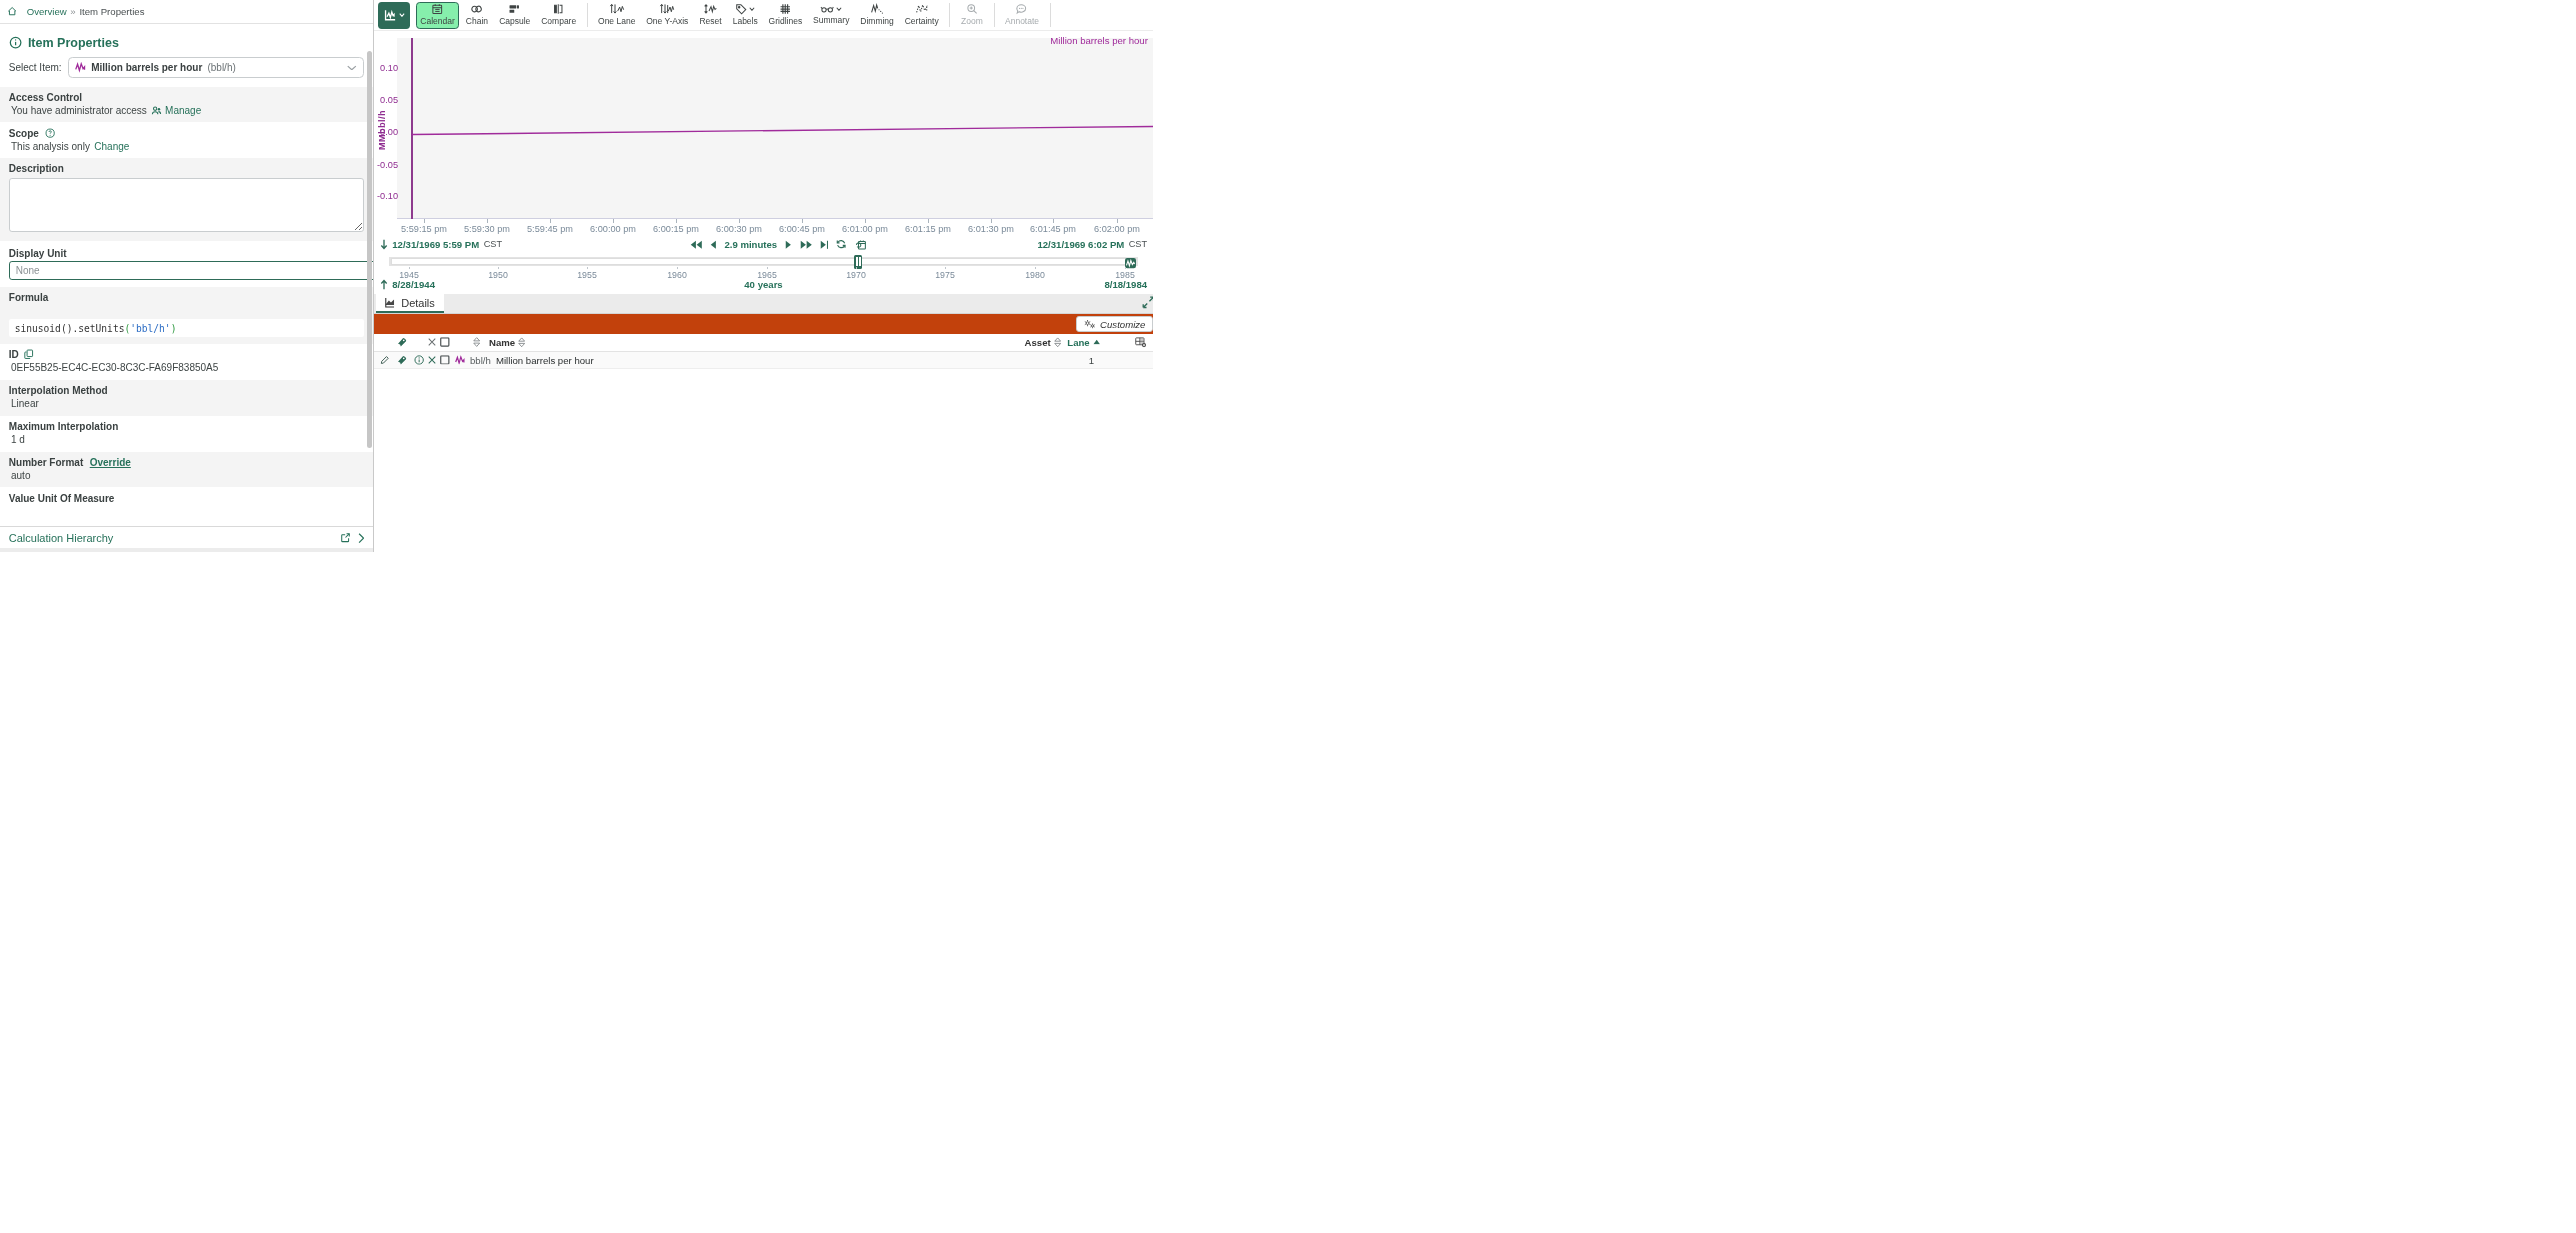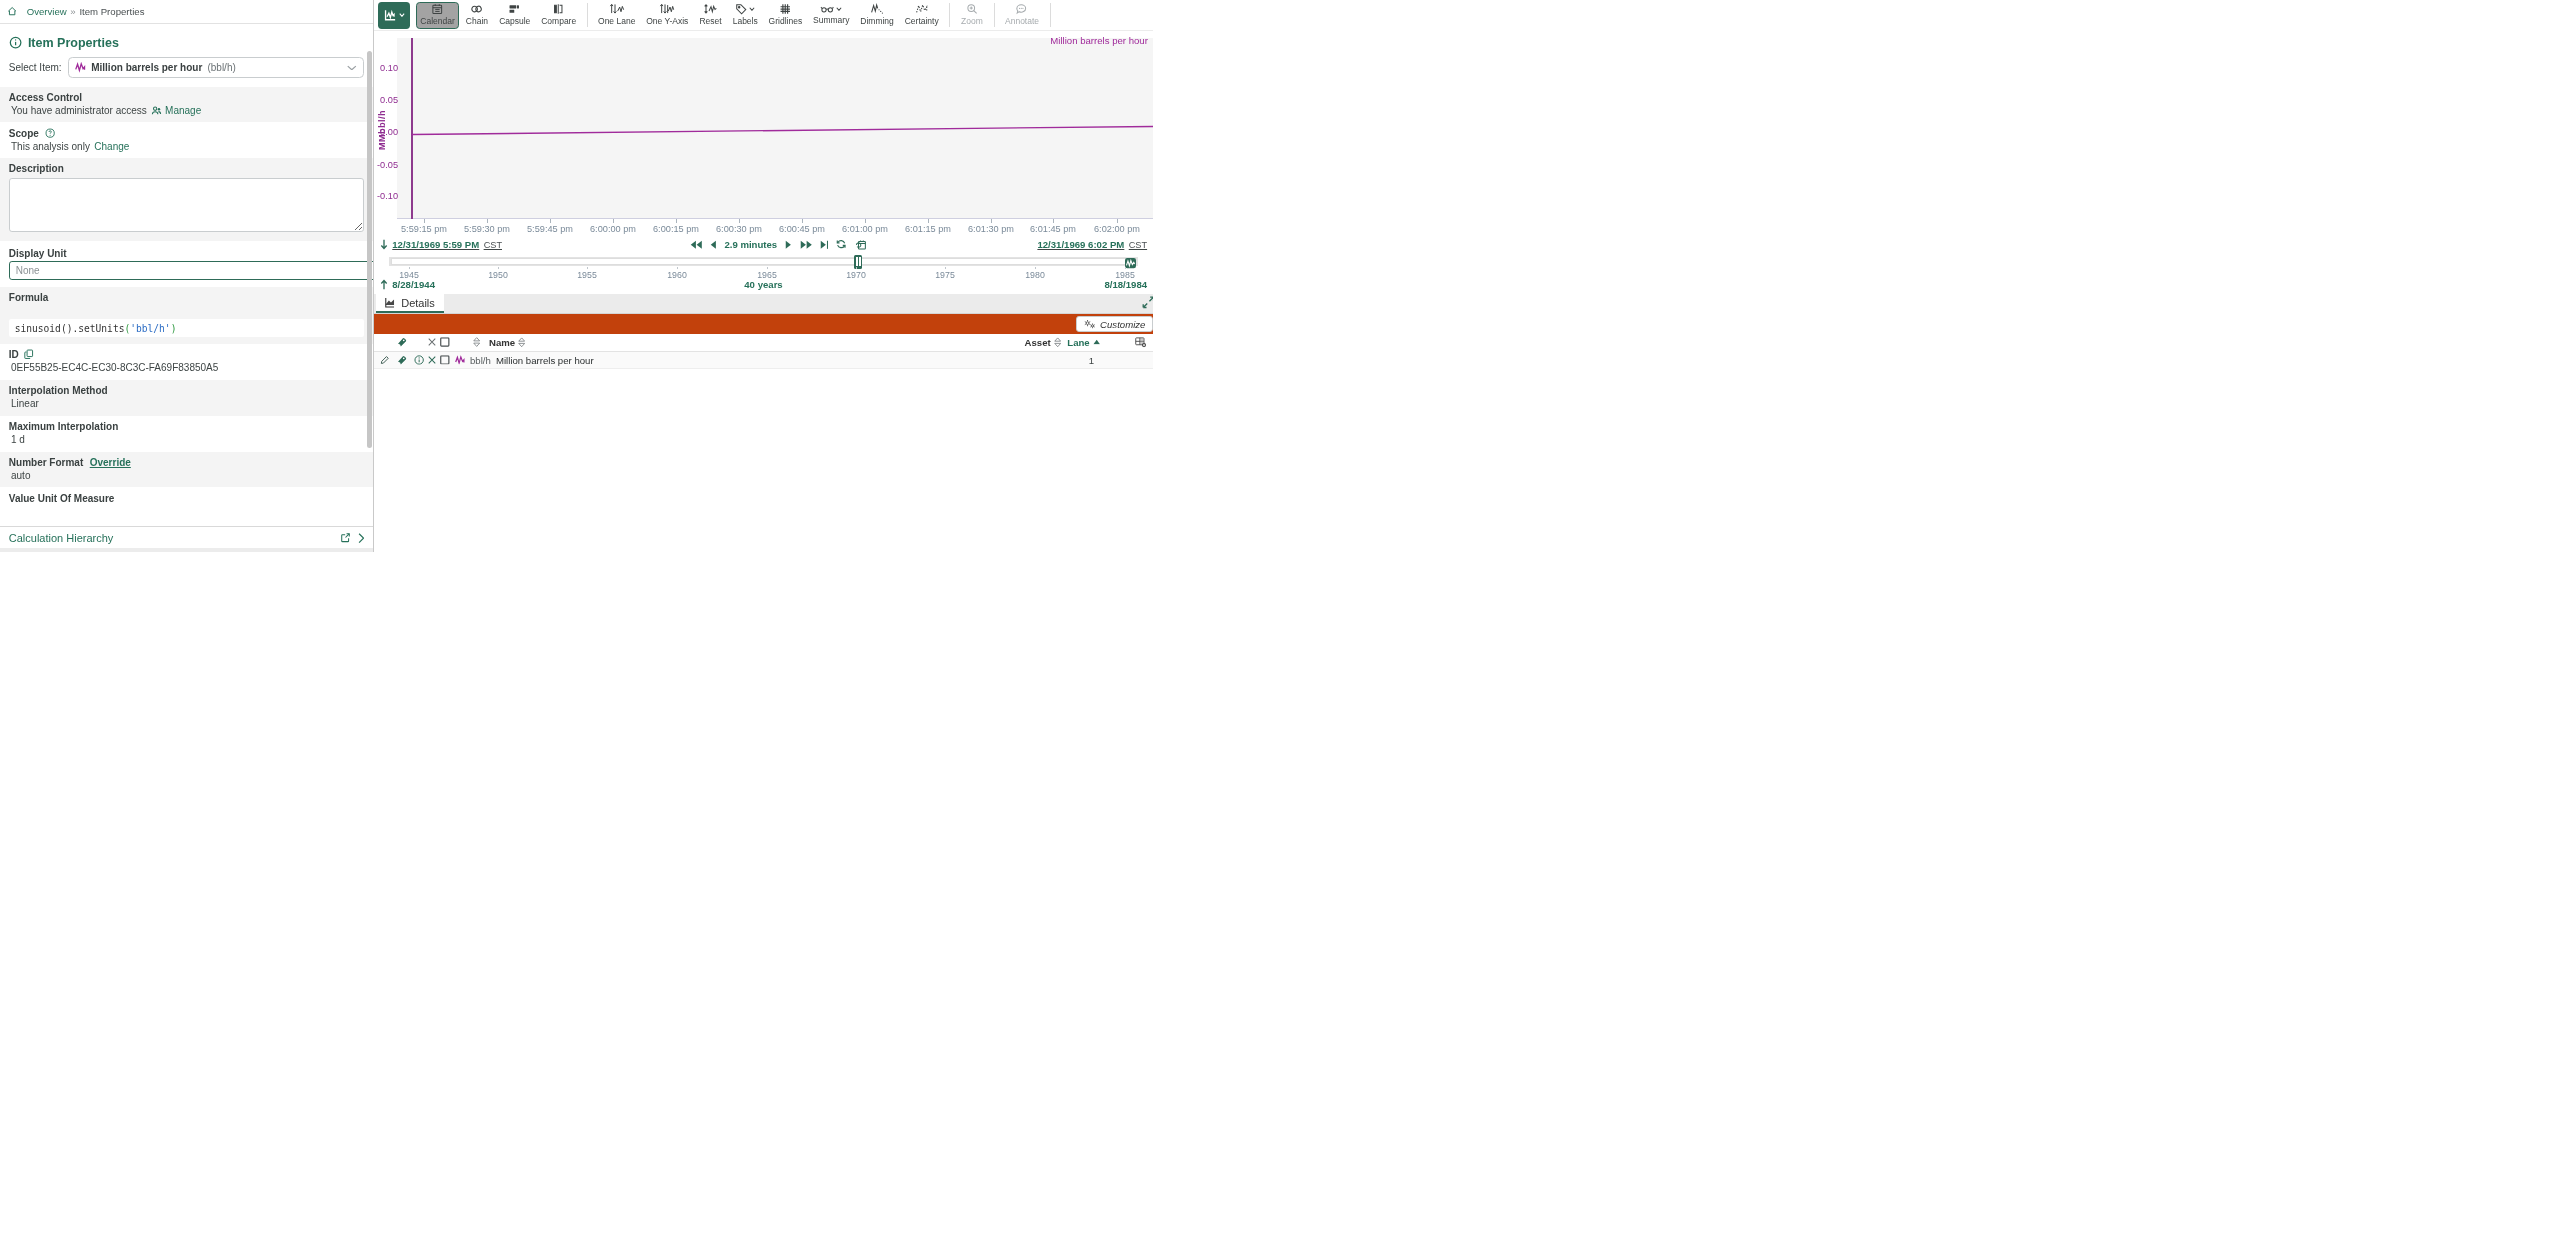--- a/index.html
+++ b/index.html
@@ -59,41 +59,41 @@
   
   .right-panel { flex:1; display:flex; flex-direction:column; position:relative; background:#fff; }
 
   .trend-toolbar { height:31px; display:flex; align-items:stretch; gap:1.5px; padding:1.5px 0 1.5px 3.7px;
     border-bottom:0.7px solid #ececec; background:#fff; }
   .tbtn { display:flex; flex-direction:column; align-items:center; justify-content:center;
     min-width:32px; padding:0.7px 3.7px 1.5px 3.7px; border:0.7px solid transparent; border-radius:3.7px;
     color:#3f4444; cursor:pointer; }
   .tbtn .lbl { font-size:8.5px; margin-top:0.7px; white-space:nowrap; }
   .tbtn svg { display:block; }
-  .tbtn.active { border-color:#2e6b58; background:#a3a3a3; }
+  .tbtn.active { border-color:#2e6b58; background:#86efac; }
   .tbtn.disabled { color:#a6abae; cursor:default; }
   .tbtn-main { width:32px; margin-right:4.4px; background:#2e6b58; border-radius:3.7px; color:#fff;
     display:flex; align-items:center; justify-content:center; gap:1.5px; cursor:pointer; }
   .tsep { width:0.7px; background:#dcdcdc; margin:1.5px 4.4px; }
   .iconrow { display:flex; align-items:center; gap:1.5px; }
 
   .chart-area { height:204px; position:relative; background:#fff; }
   .plot { position:absolute; left:23px; right:0; top:7.4px; height:181px; background:#f5f5f5;
     border-bottom:0.7px solid #cfcfe0; }
   .yaxis { position:absolute; left:37px; top:7.4px; height:181px; width:1.5px; background:#8e3a8e; }
   .ytick { position:absolute; right:747px; left:0; text-align:right; padding-right:8px;
     color:#8f2c90; font-size:9.2px; transform:translateY(-50%); }
   .ylabel { position:absolute; left:-18.4px; top:94px; transform:rotate(-90deg);
     color:#8f2c90; font-size:9.2px; font-weight:700; letter-spacing:0.4px; width:51px; text-align:center; }
   .legend { position:absolute; top:4.4px; right:5.1px; color:#a02b9b; font-size:9.6px; }
   .xtick-mark { position:absolute; top:188px; width:0.7px; height:3.7px; background:#aab4bd; }
   .xtick { position:absolute; top:193px; transform:translateX(-50%); color:#7a8a99; font-size:9.2px; white-space:nowrap; }
 
   .playback { height:19px; display:flex; align-items:center; padding:0 5.9px; position:relative; }
-  .pb-left,.pb-right { display:flex; align-items:center; gap:4.4px;text-decoration:underline; }
+  .pb-left,.pb-right { display:flex; gap:4.4px; }
   .pb-right { margin-left:auto; }
   .pb-date { color:#26715a; font-weight:600; font-size:9.6px; }
   .pb-tz { color:#4a5052; font-size:9.2px; }
   .pb-center { position:absolute; left:316px; display:flex; align-items:center; gap:8px; color:#2e6b58; }
   .pb-duration { color:#26715a; font-weight:600; font-size:9.6px; }
   .pb-ic { cursor:pointer; display:flex; }
 
   .timeline { height:40px; position:relative; }
   .track { position:absolute; left:15.4px; right:15.4px; top:2.9px; height:9.6px; background:#e3e3e3; }
   .track-inner { position:absolute; left:1.5px; right:1.5px; top:1.5px; bottom:1.5px; background:#fff; border:0.7px solid #ddd; }

